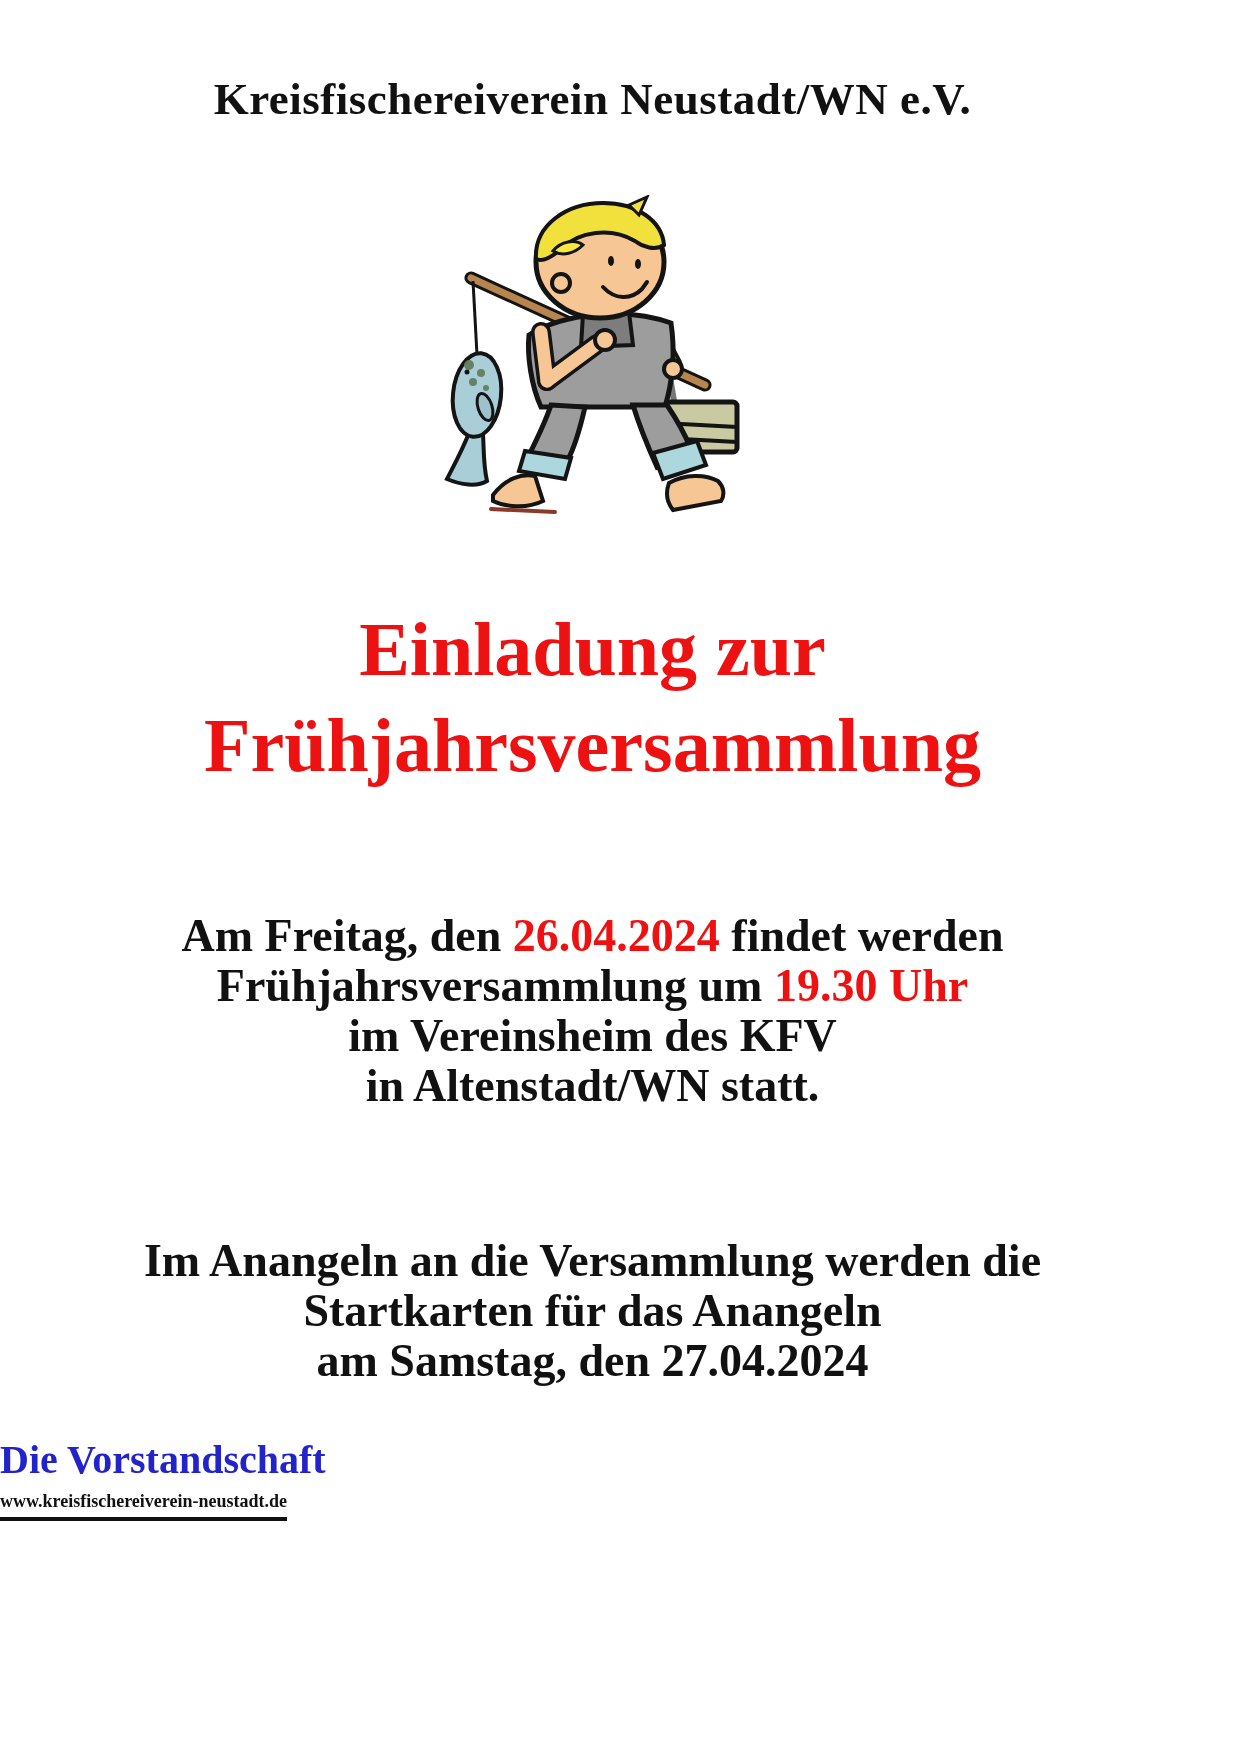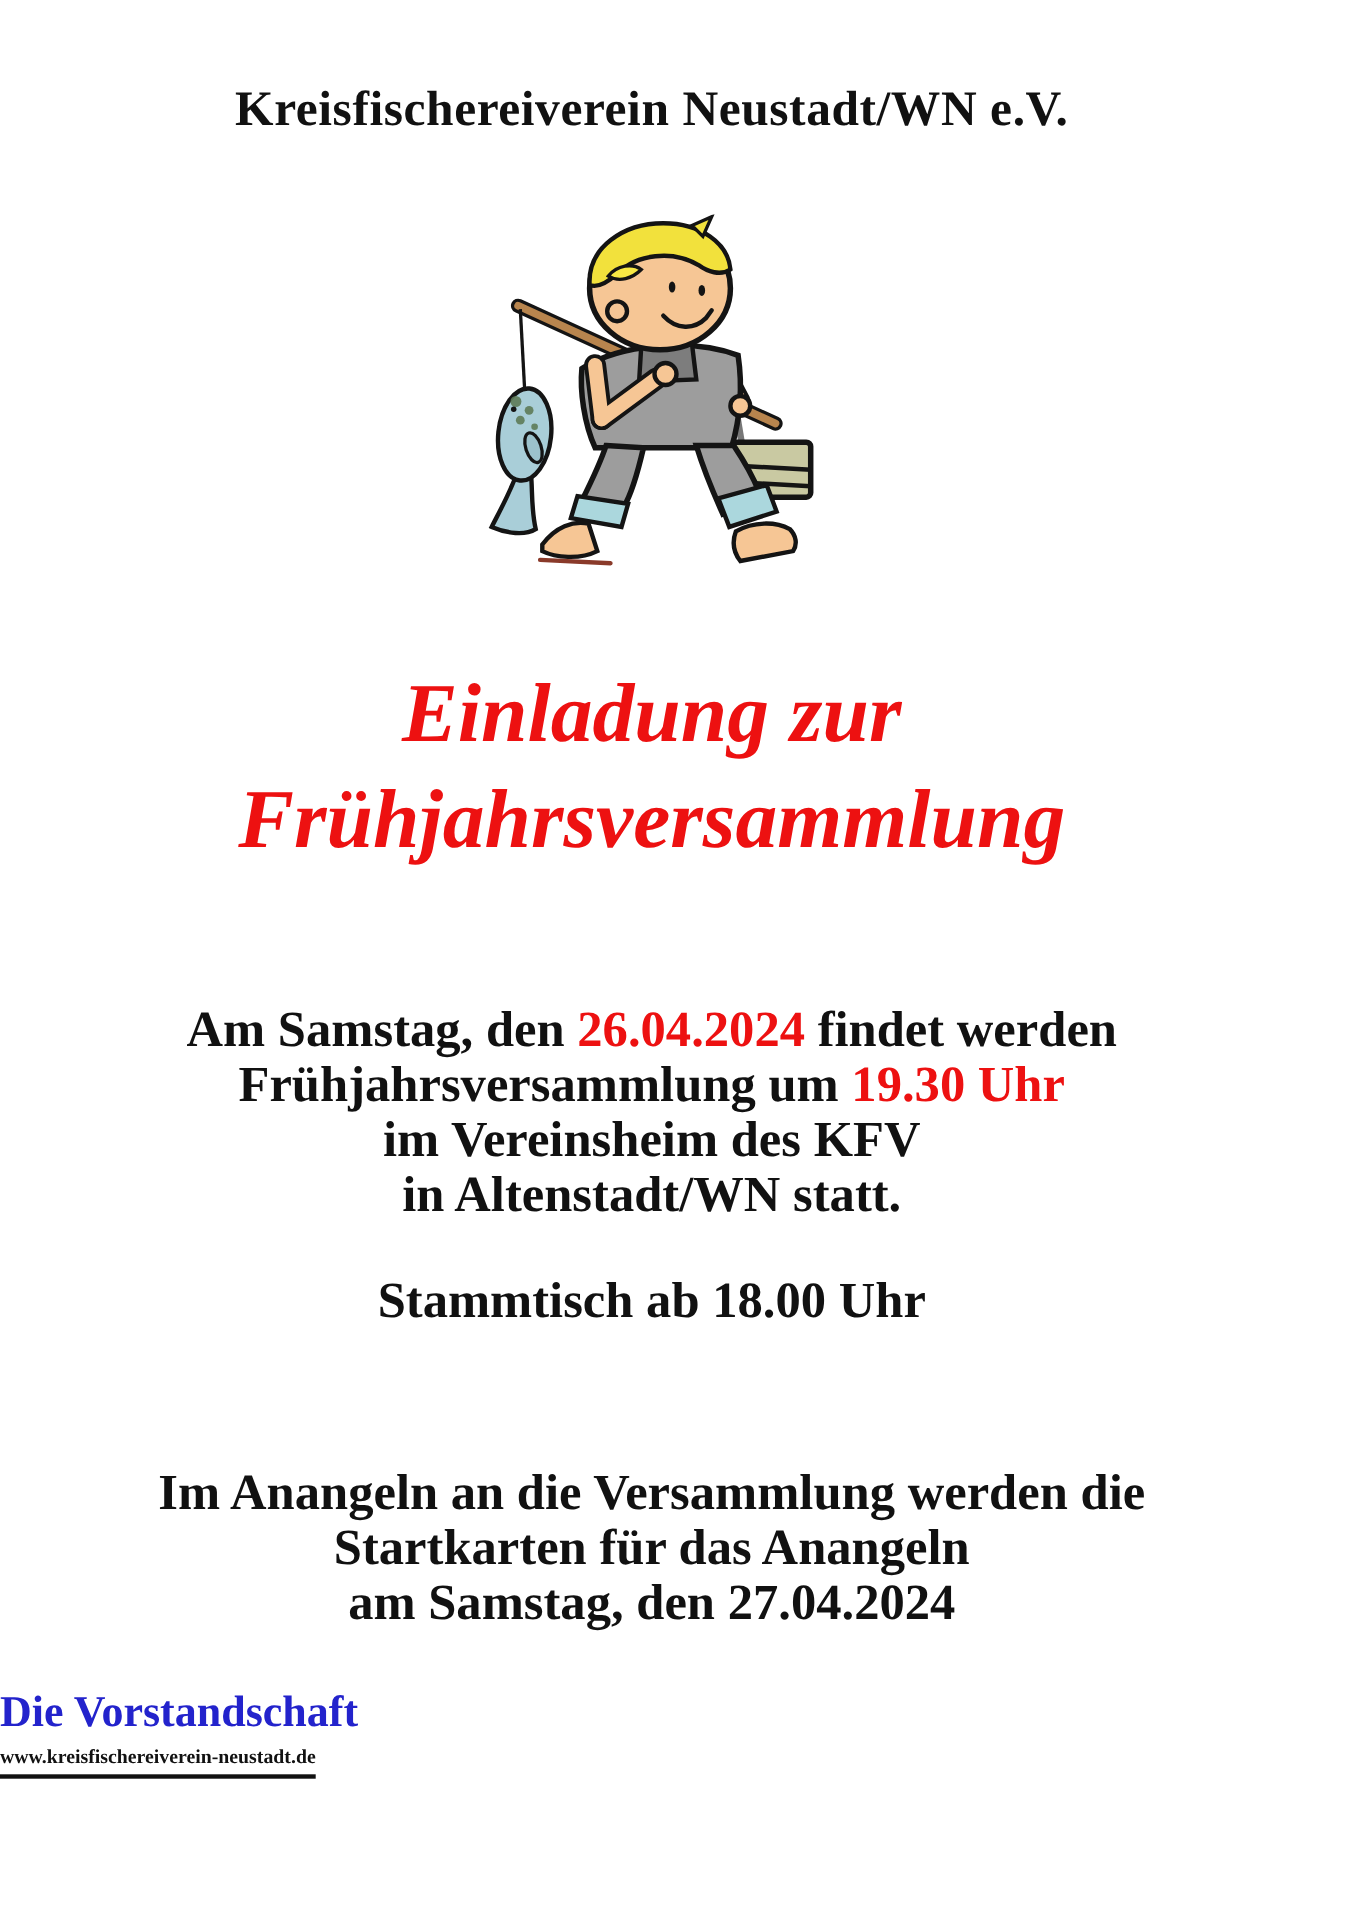--- a/index.html
+++ b/index.html
@@ -21,21 +21,21 @@
     letter-spacing:0.5px;
   }
   .illustration{
     margin-top:67px;height:330px;
     display:flex;justify-content:center;align-items:flex-start;
   }
   .heading{
     margin:76px 0 0;padding:0;
     text-align:center;
     color:var(--red,#ed1111);
-    font-size:76px;line-height:96px;font-weight:700;font-style:italic;
+    font-size:76px;line-height:96px;font-weight:700;
   }
   .heading .hl{display:block;}
   .para{
     margin:0;text-align:center;
     font-size:46px;line-height:50px;font-weight:700;
   }
   .para .line{display:block;}
   .p1{margin-top:118px;}
   .stamm{margin-top:46px;}
   .p2{margin-top:125px;}
@@ -126,29 +126,26 @@
       </g>
     </svg>
   </div>
 
   <h2 class="heading">
     <span class="hl">Einladung zur</span>
     <span class="hl">Frühjahrsversammlung</span>
   </h2>
 
   <div class="para p1">
-    <span class="line"><span>Am Samstag, den </span><span class="red">26.04.2024</span><span> findet werden</span></span>
+    <span class="line"><span>Am Freitag, den </span><span class="red">26.04.2024</span><span> findet werden</span></span>
     <span class="line"><span>Frühjahrsversammlung um </span><span class="red">19.30 Uhr</span></span>
     <span class="line">im Vereinsheim des KFV</span>
     <span class="line">in Altenstadt/WN statt.</span>
   </div>
 
-  <div class="para stamm">
-    <span class="line">Stammtisch ab 18.00 Uhr</span>
-  </div>
 
   <div class="para p2">
     <span class="line">Im Anangeln an die Versammlung werden die</span>
     <span class="line">Startkarten für das Anangeln</span>
     <span class="line">am Samstag, den 27.04.2024</span>
   </div>
 
   <div class="footer">
     <div class="signature">Die Vorstandschaft</div>
     <a class="website">www.kreisfischereiverein-neustadt.de</a>

